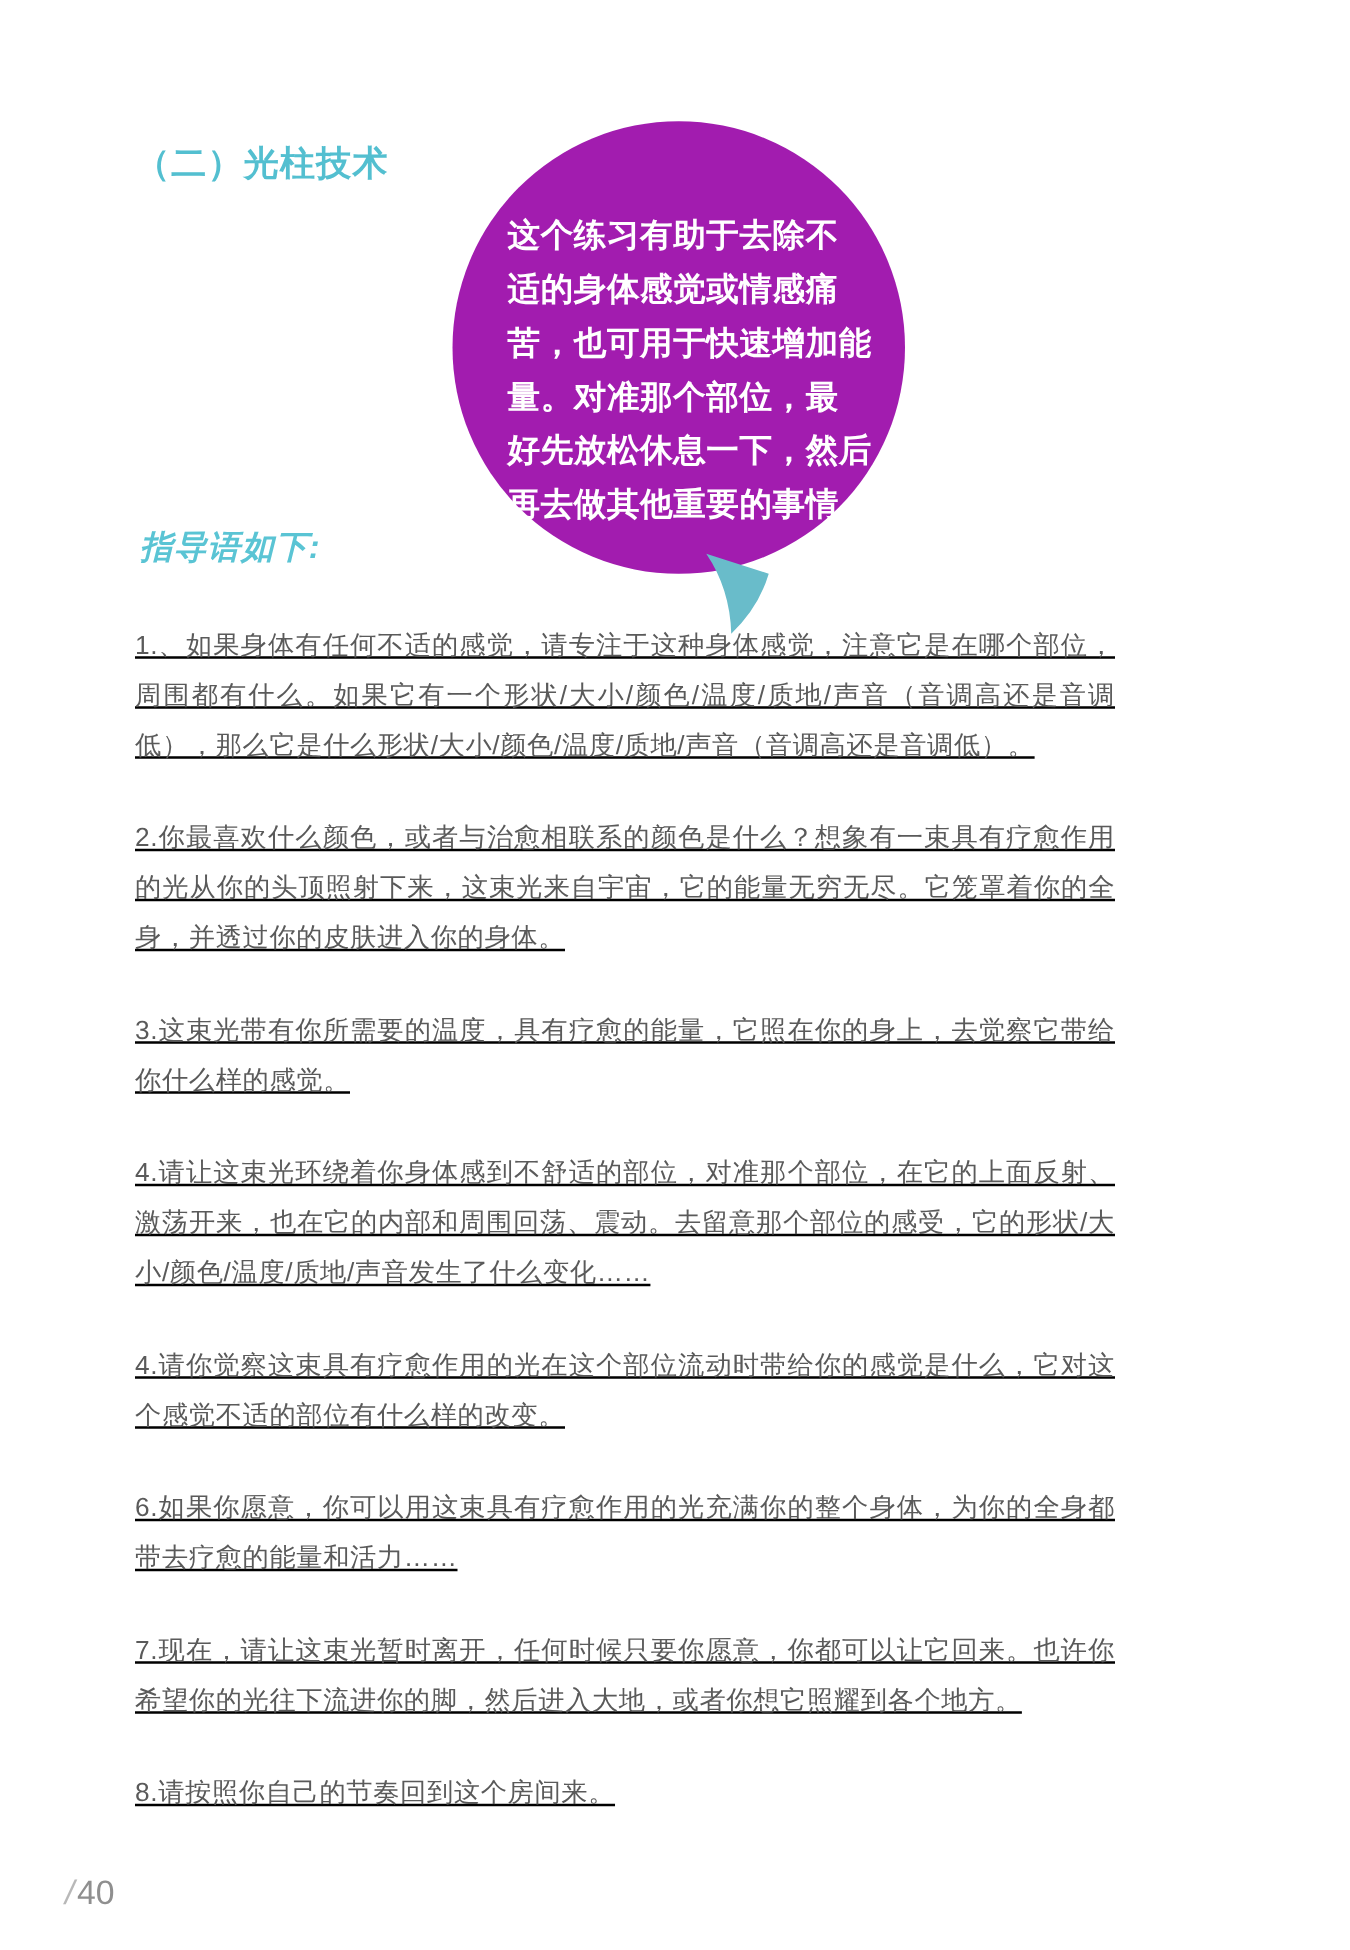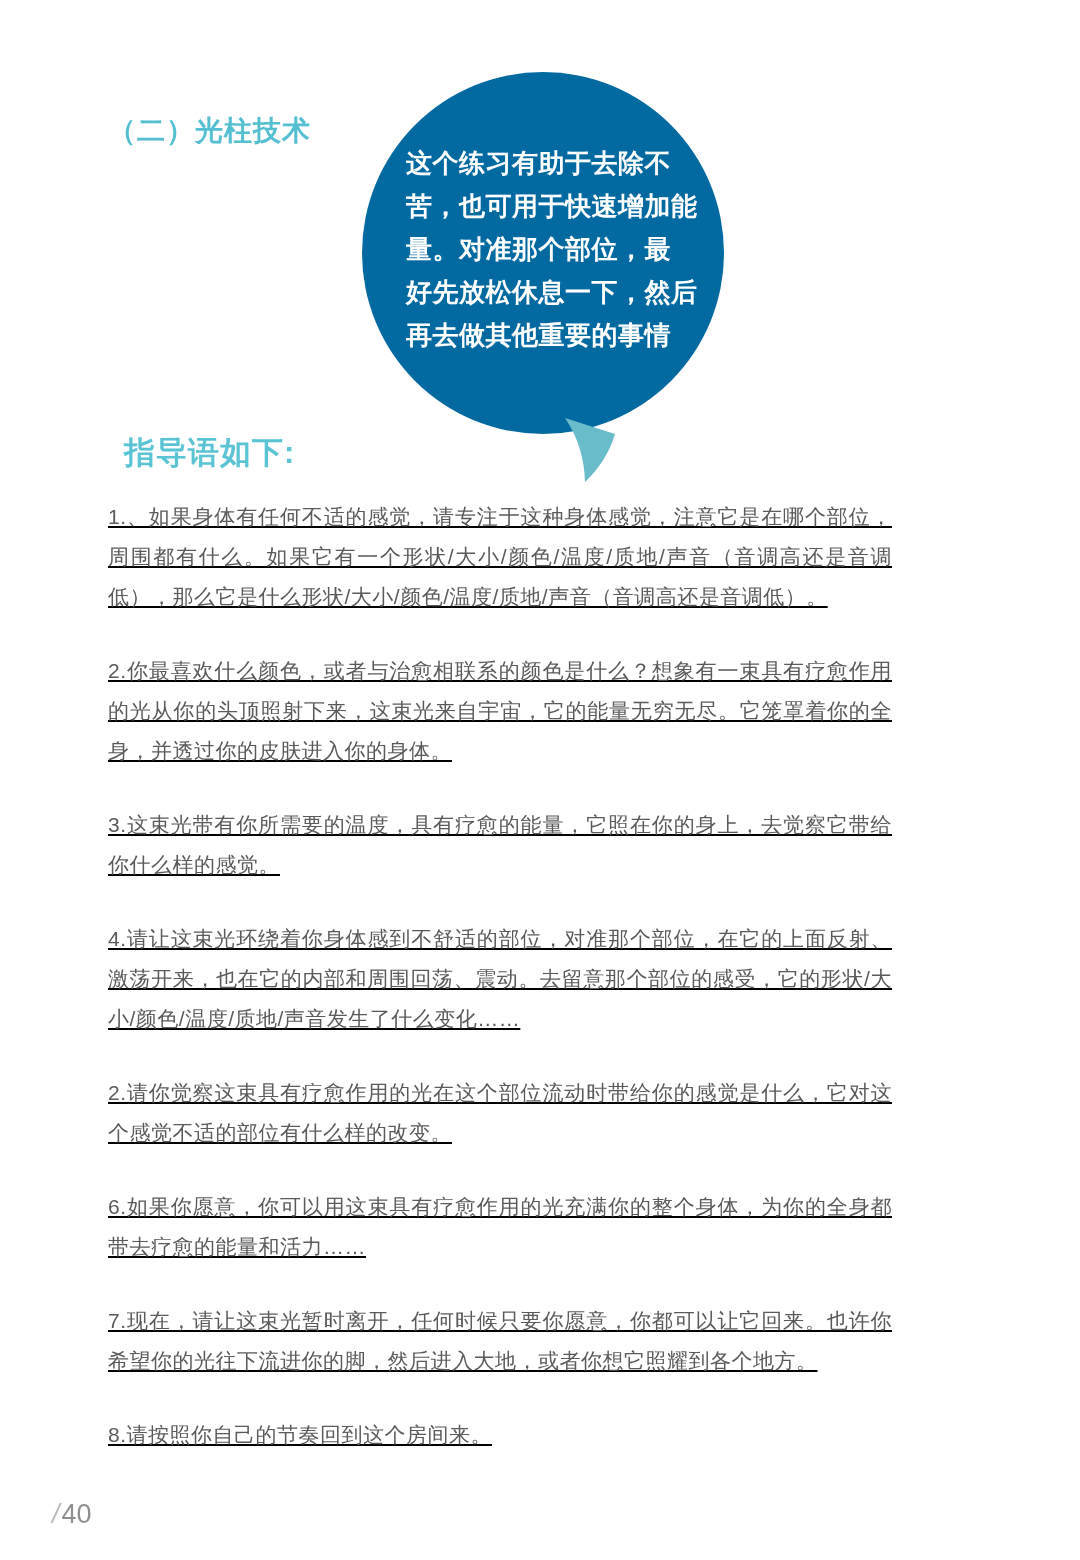--- a/index.html
+++ b/index.html
@@ -21,25 +21,25 @@
     top: 112px;
     margin: 0;
     font-size: 28px;
     font-weight: 600;
     color: #53bfd0;
     letter-spacing: 1px;
   }
   .bubble {
     position: absolute;
     left: 362px;
-    top: 72px;
+    top: 97px;
     width: 362px;
     height: 362px;
     border-radius: 50%;
-    background: #0369a1;
+    background: #a21caf;
   }
   .bubble-tail {
     position: absolute;
     left: 195px;
     top: 344px;
     width: 70px;
     height: 70px;
   }
   .bubble-text {
     position: absolute;
@@ -52,25 +52,26 @@
     font-size: 26px;
     line-height: 43px;
     font-weight: 700;
     color: #ffffff;
     letter-spacing: 0.5px;
   }
   .subheading {
     position: absolute;
     left: 108px;
     top: 416px;
-    margin: 16px;
-    font-size: 31px;
+    margin: 4px;
+    font-size: 26px;
     font-weight: 600;
     color: #5ac4d4;
     letter-spacing: 1px;
+    font-style: italic;
   }
   .body {
     position: absolute;
     left: 108px;
     top: 497px;
     width: 784px;
     text-decoration: underline;
   }
   .body p {
     margin: 0 0 34px 0;
@@ -100,35 +101,36 @@
 <div class="page">
 
   <h1 class="title">（二）光柱技术</h1>
 
   <div class="bubble">
     <svg class="bubble-tail" viewBox="0 0 70 70" xmlns="http://www.w3.org/2000/svg">
       <path d="M8,2 L58,18 Q50,45 28,66 Q27,30 8,2 Z" fill="#69bcca"></path>
     </svg>
     <div class="bubble-text">
       <div>这个练习有助于去除不</div>
+      <div>适的身体感觉或情感痛</div>
       <div>苦，也可用于快速增加能</div>
       <div>量。对准那个部位，最</div>
       <div>好先放松休息一下，然后</div>
       <div>再去做其他重要的事情</div>
     </div>
   </div>
 
   <h2 class="subheading">指导语如下:</h2>
 
   <div class="body">
     <p>1.、如果身体有任何不适的感觉，请专注于这种身体感觉，注意它是在哪个部位，周围都有什么。如果它有一个形状/大小/颜色/温度/质地/声音（音调高还是音调低），那么它是什么形状/大小/颜色/温度/质地/声音（音调高还是音调低）。</p>
     <p>2.你最喜欢什么颜色，或者与治愈相联系的颜色是什么？想象有一束具有疗愈作用的光从你的头顶照射下来，这束光来自宇宙，它的能量无穷无尽。它笼罩着你的全身，并透过你的皮肤进入你的身体。</p>
     <p>3.这束光带有你所需要的温度，具有疗愈的能量，它照在你的身上，去觉察它带给你什么样的感觉。</p>
     <p>4.请让这束光环绕着你身体感到不舒适的部位，对准那个部位，在它的上面反射、激荡开来，也在它的内部和周围回荡、震动。去留意那个部位的感受，它的形状/大小/颜色/温度/质地/声音发生了什么变化……</p>
-    <p>2.请你觉察这束具有疗愈作用的光在这个部位流动时带给你的感觉是什么，它对这个感觉不适的部位有什么样的改变。</p>
+    <p>4.请你觉察这束具有疗愈作用的光在这个部位流动时带给你的感觉是什么，它对这个感觉不适的部位有什么样的改变。</p>
     <p>6.如果你愿意，你可以用这束具有疗愈作用的光充满你的整个身体，为你的全身都带去疗愈的能量和活力……</p>
     <p>7.现在，请让这束光暂时离开，任何时候只要你愿意，你都可以让它回来。也许你希望你的光往下流进你的脚，然后进入大地，或者你想它照耀到各个地方。</p>
     <p>8.请按照你自己的节奏回到这个房间来。</p>
   </div>
 
   <div class="footer">
     <span class="slash">/</span><span>40</span>
   </div>
 
 </div>

